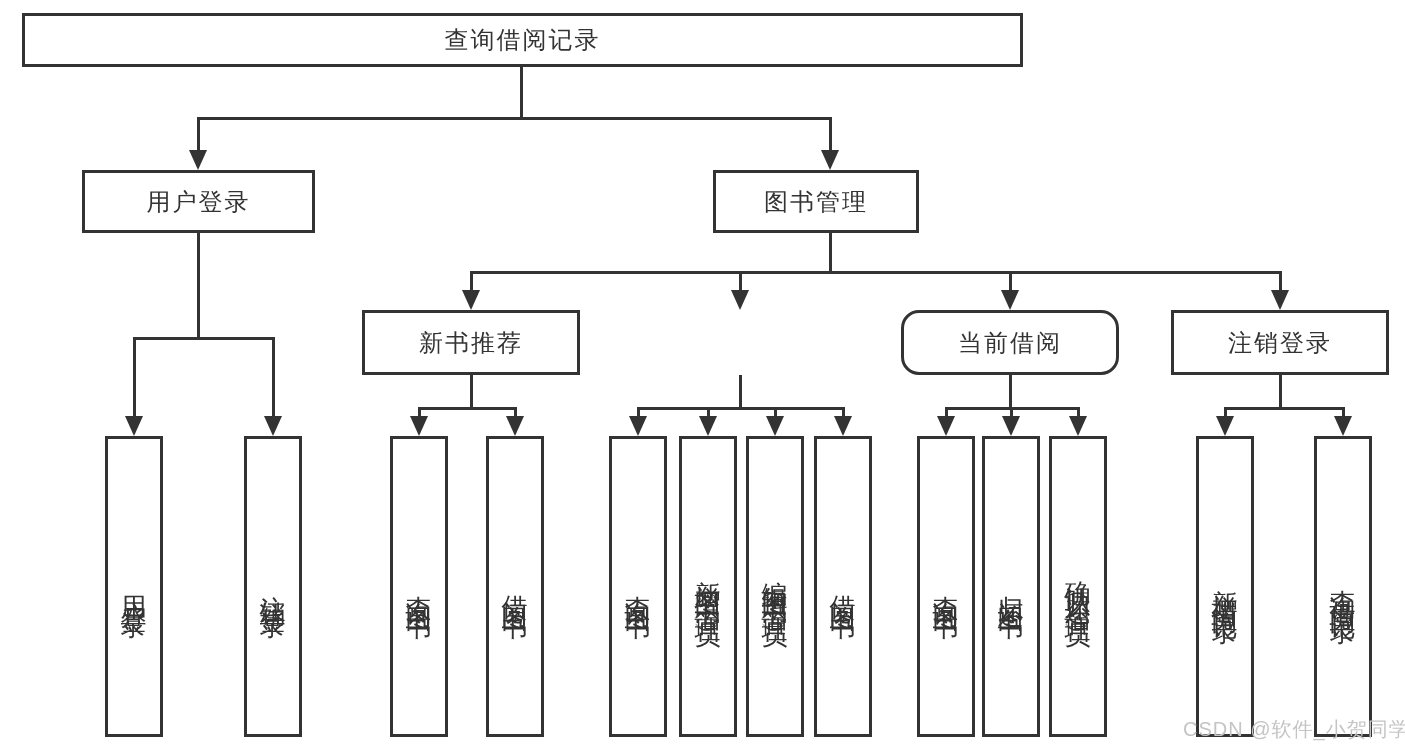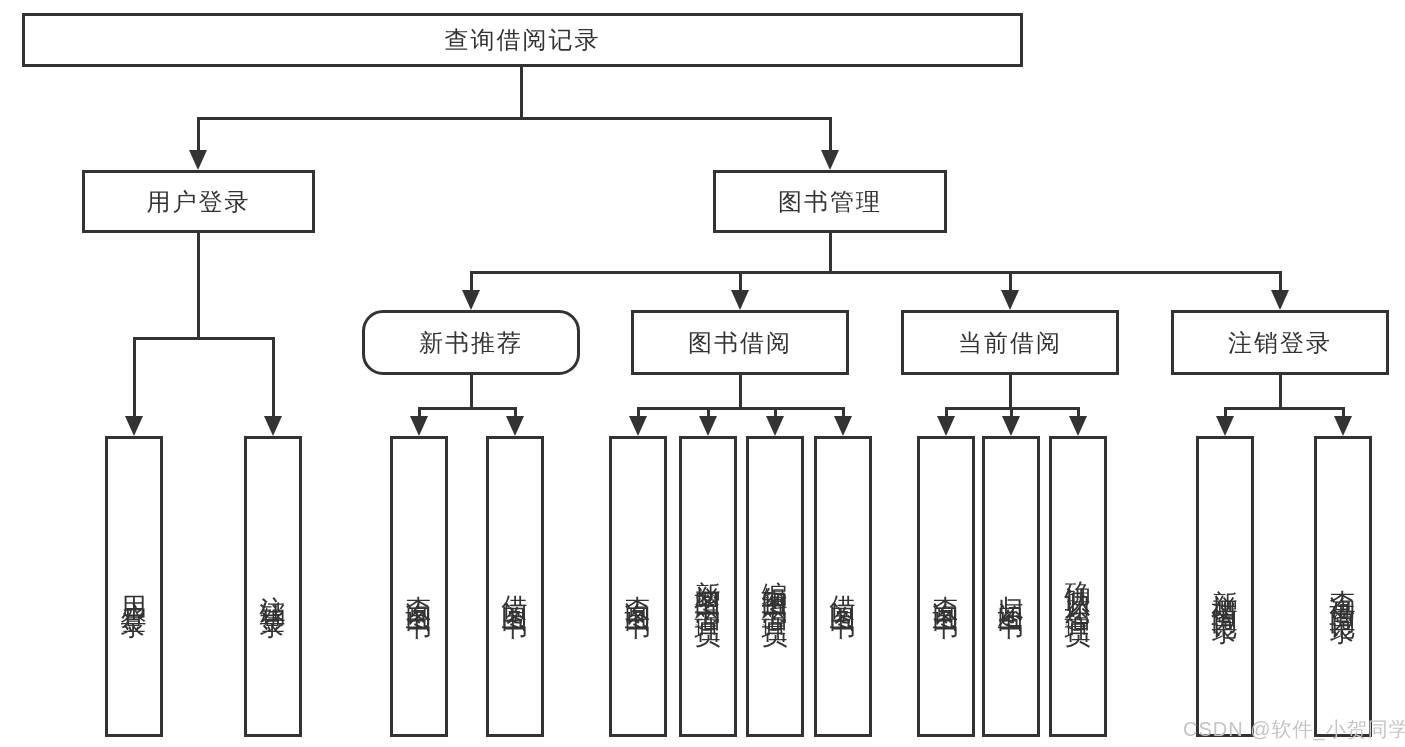--- a/index.html
+++ b/index.html
@@ -32,31 +32,28 @@
 
 <div id="stage">
 
   <div class="box hbox" style="left:22px;top:13px;width:1001px;height:54px;">
     <span>查询借阅记录</span>
   </div>
 
   <div class="box hbox" style="left:82px;top:170px;width:233px;height:63px;">
     <span>用户登录</span>
   </div>
-  <div class="box hbox" style="left:713px;top:170px;width:234px;height:63px;">
+  <div class="box hbox" style="left:713px;top:170px;width:206px;height:63px;">
     <span>图书管理</span>
   </div>
 
-  <div class="box hbox" style="left:362px;top:310px;width:218px;height:65px;border-radius:21px;">
+  <div class="box hbox" style="left:362px;top:310px;width:218px;height:65px;">
     <span>新书推荐</span>
   </div>
-  <div class="box hbox" style="left:631px;top:310px;width:218px;height:65px;">
-    <span>图书借阅</span>
-  </div>
-  <div class="box hbox" style="left:901px;top:310px;width:218px;height:65px;">
+  <div class="box hbox" style="left:901px;top:310px;width:218px;height:65px;border-radius:18px;">
     <span>当前借阅</span>
   </div>
   <div class="box hbox" style="left:1171px;top:310px;width:218px;height:65px;">
     <span>注销登录</span>
   </div>
 
   <div class="box vbox" style="left:105px;top:436px;width:58px;height:301px;">
     <span class="vtext">用户登录</span>
   </div>
   <div class="box vbox" style="left:244px;top:436px;width:58px;height:301px;">

